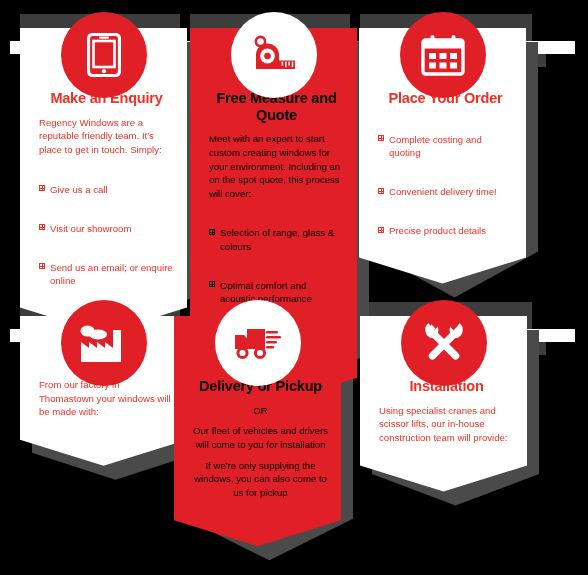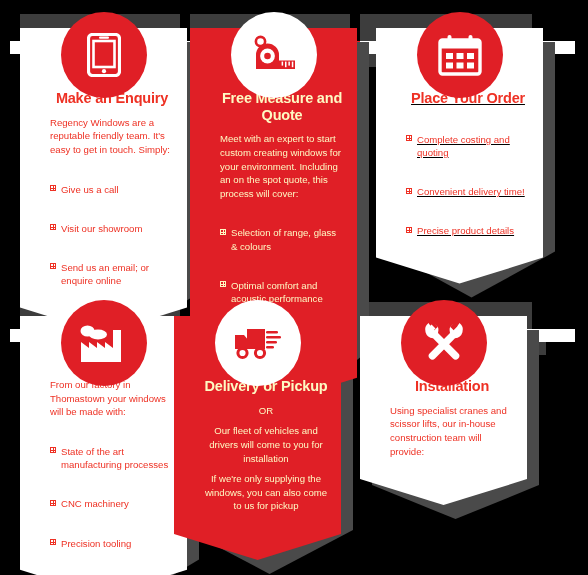--- a/index.html
+++ b/index.html
@@ -36,21 +36,21 @@
     position:absolute; left:12px; top:14px;
     width:167px; height:100%;
     background:#4a4a4a;
     clip-path: polygon(0 0, 100% 0, 100% 82%, 50% 100%, 0 82%);
     z-index:1;
   }
   .body {
     position:relative; z-index:2;
     width:167px; min-height:100%;
     clip-path: polygon(0 0, 100% 0, 100% calc(100% - 26px), 50% 100%, 0 calc(100% - 26px));
-    padding:62px 13px 40px 30px;
+    padding:62px 13px 40px 19px;
   }
   .body.light { background:#ffffff; }
   .body.dark  { background:#e01f26; }
 
   
   .badge {
     position:absolute; z-index:5;
     width:86px; height:86px; border-radius:50%;
     display:flex; align-items:center; justify-content:center;
     left:50%; margin-left:-43px; top:-16px;
@@ -77,42 +77,42 @@
   }
   .bullets li .bx::before {
     content:""; position:absolute; left:2px; top:-1px;
     width:0; height:6px; border-left:1px solid currentColor;
   }
   .bullets li .bx::after {
     content:""; position:absolute; left:-1px; top:2px;
     width:6px; height:0; border-top:1px solid currentColor;
   }
   .light .ttl, .light .para, .light .bullets li { color:#ee3124; }
-  .dark  .ttl, .dark  .para, .dark  .bullets li { color:#fef9c3; }
+  .dark  .ttl, .dark  .para, .dark  .bullets li { color:#000000; }
   .center-text { text-align:center; }
 </style>
 </head>
 <body>
 
 <div id="stage">
     <div class="row r1">
       <div class="backbar" style="left: 20px; width: 160px;"></div>
       <div class="backbar" style="left: 190px; width: 160px;"></div>
       <div class="backbar" style="left: 360px; width: 172px;"></div>
       <div class="tail dk" style="left: 28px; width: 170px;"></div>
       <div class="tail dk" style="left: 198px; width: 170px;"></div>
       <div class="tail dk" style="left: 368px; width: 178px;"></div>
       <div class="tail w" style="left: 10px; width: 190px;"></div>
       <div class="tail r" style="left: 190px; width: 170px;"></div>
       <div class="tail w" style="left: 360px; width: 215px;"></div>
       <div class="card" style="left: 20px;">
         <div class="shadow"></div>
         <div class="body light">
           <div class="ttl">Make an Enquiry</div>
-          <p class="para">Regency Windows are a reputable friendly team. It's easy to get in touch. Simply:</p>
+          <p class="para">Regency Windows are a reputable friendly team. It's place to get in touch. Simply:</p>
           <ul class="bullets">
             <li><span class="bx"></span><span>Give us a call</span></li>
             <li><span class="bx"></span><span>Visit our showroom</span></li>
             <li><span class="bx"></span><span>Send us an email; or enquire online</span></li>
           </ul>
         </div>
         <div class="badge fillred">
           <span>
             <svg width="34" height="44" viewBox="0 0 34 44">
         <rect x="1.5" y="1.5" width="31" height="41" rx="4" ry="4" fill="none" stroke="#ffffff" stroke-width="3.2"></rect>
@@ -143,21 +143,21 @@
         <circle cx="16.5" cy="21" r="3.3" fill="#e01f26"></circle>
         <rect x="28" y="25.5" width="16" height="8.5" fill="#e01f26"></rect>
         <rect x="30.6" y="26.6" width="1.5" height="4" fill="#fff"></rect>
         <rect x="34" y="26.6" width="1.5" height="5.6" fill="#fff"></rect>
         <rect x="37.4" y="26.6" width="1.5" height="4" fill="#fff"></rect>
         <rect x="40.8" y="26.6" width="1.5" height="5.6" fill="#fff"></rect>
       </svg>
           </span>
         </div>
       </div>
-      <div class="card" style="left: 376px; text-decoration: underline;">
+      <div class="card" style="left: 359px;">
         <div class="shadow"></div>
         <div class="body light">
           <div class="ttl">Place Your Order</div>
           <ul class="bullets">
             <li><span class="bx"></span><span>Complete costing and quoting</span></li>
             <li><span class="bx"></span><span>Convenient delivery time!</span></li>
             <li><span class="bx"></span><span>Precise product details</span></li>
           </ul>
         </div>
         <div class="badge fillred">
@@ -185,25 +185,20 @@
       <div class="tail dk" style="left: 28px; width: 170px;"></div>
       <div class="tail dk" style="left: 198px; width: 170px;"></div>
       <div class="tail dk" style="left: 368px; width: 178px;"></div>
       <div class="tail w" style="left: 10px; width: 190px;"></div>
       <div class="tail r" style="left: 190px; width: 170px;"></div>
       <div class="tail w" style="left: 360px; width: 215px;"></div>
       <div class="card" style="left: 20px;">
         <div class="shadow"></div>
         <div class="body light">
           <p class="para">From our factory in Thomastown your windows will be made with:</p>
-          <ul class="bullets">
-            <li><span class="bx"></span><span>State of the art manufacturing processes</span></li>
-            <li><span class="bx"></span><span>CNC machinery</span></li>
-            <li><span class="bx"></span><span>Precision tooling</span></li>
-          </ul>
         </div>
         <div class="badge fillred">
           <span>
             <svg width="50" height="42" viewBox="0 0 50 42">
         <ellipse cx="8.5" cy="9" rx="7" ry="5.6" fill="#ffffff"></ellipse>
         <ellipse cx="19" cy="12.5" rx="9" ry="5" fill="#ffffff"></ellipse>
         <path d="M2 40 V20 L10 26 V20 L18 26 V20 L26 26 V20 L34 26 V8 H42 V40 Z" fill="#ffffff"></path>
         <rect x="5" y="31" width="4.5" height="5" fill="#fff"></rect>
         <rect x="12.5" y="31" width="4.5" height="5" fill="#fff"></rect>
         <rect x="20" y="31" width="4.5" height="5" fill="#fff"></rect>

